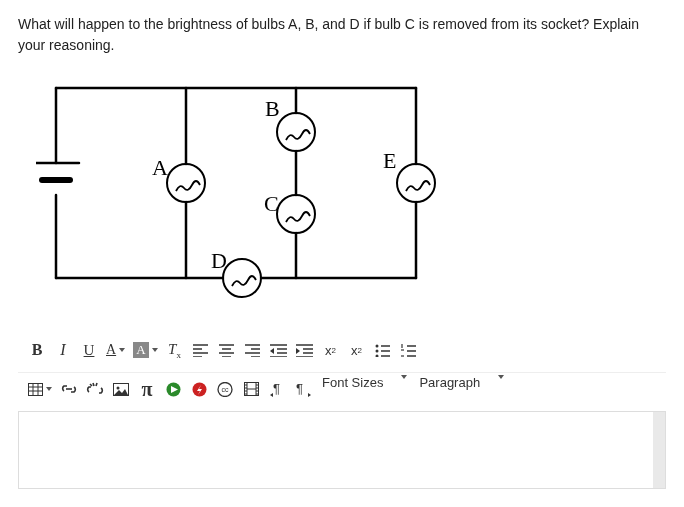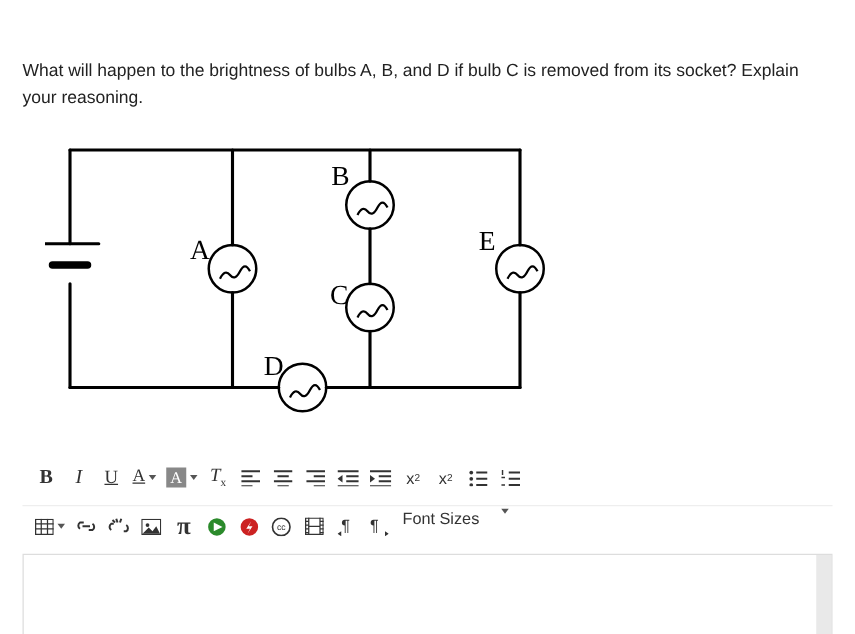--- a/index.html
+++ b/index.html
@@ -5,21 +5,21 @@
   * { box-sizing: border-box; }
   body {
     margin: 0;
     padding: 14px 18px;
     font-family: Arial, Helvetica, sans-serif;
     font-size: 14px;
     color: #222;
     width: 684px;
     background: #fff;
   }
-  .question { line-height: 1.5; margin-bottom: 12px; margin-top: 32px; }
+  .question { line-height: 1.5; margin-bottom: 12px; }
   .diagram-wrap { margin: 8px 0 28px 18px; }
   .toolbar {
     display: flex;
     flex-wrap: wrap;
     gap: 0;
     font-family: Arial, sans-serif;
     color: #333;
     padding: 2px 6px 8px;
     border-bottom: 1px solid #eee;
     align-items: center;
@@ -330,15 +330,18 @@
   </span>
   <span class="tb-btn">
     <svg width="15" height="15">
         <text x="0" y="11" font-size="13" font-family="Arial" fill="#333">¶</text>
         <polygon points="15,13 12,11 12,15" fill="#333"></polygon>
       </svg>
   </span>
   <span class="tb-select">
       <span>Font Sizes</span>
     </span>
+  <span class="tb-select">
+      <span>Paragraph</span>
+    </span>
 </div>
 
 <div class="answer-area"></div>
 
 </body></html>

